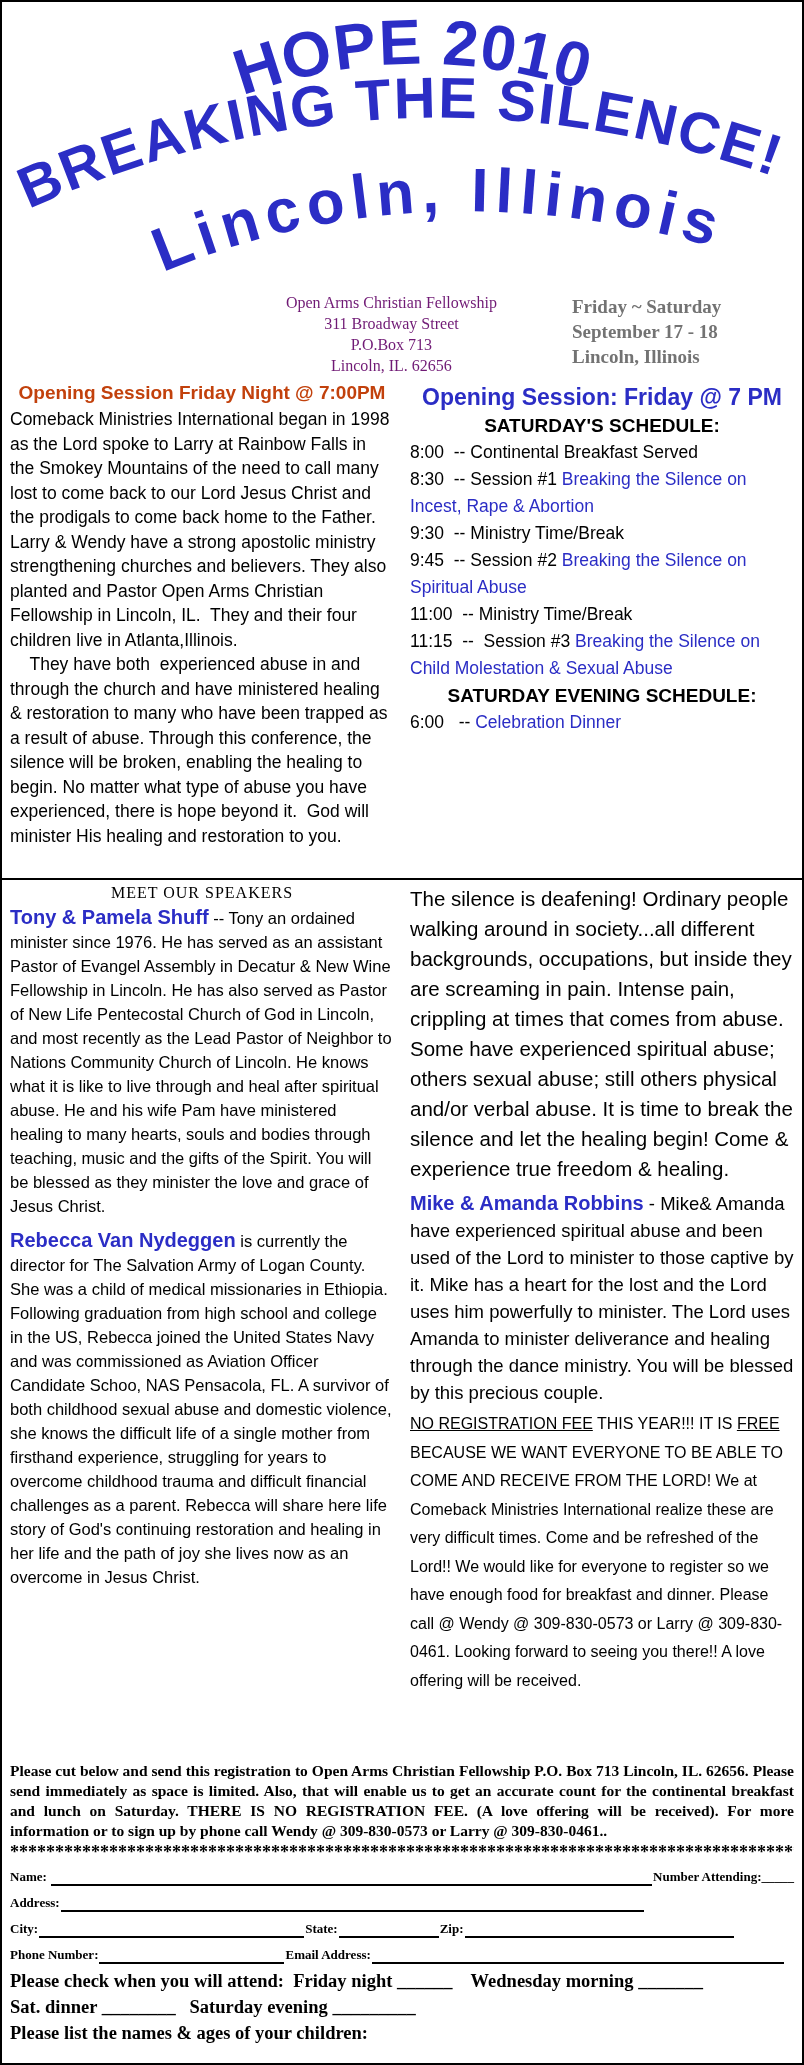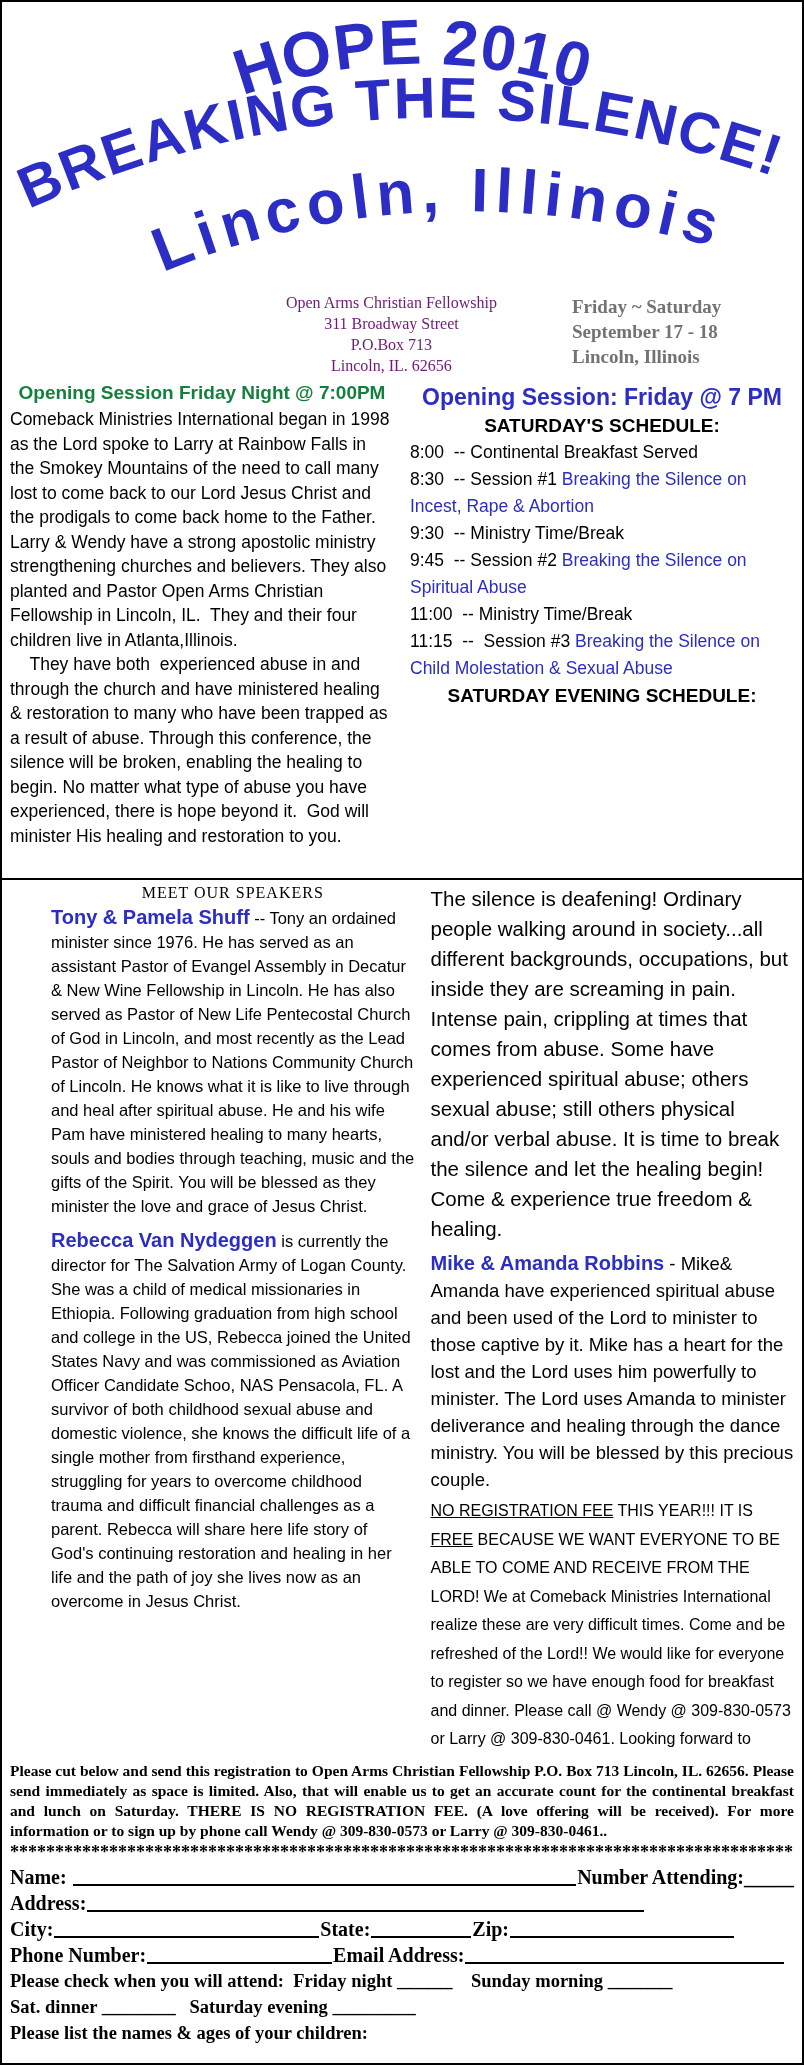--- a/index.html
+++ b/index.html
@@ -27,43 +27,43 @@
   }
   .dates {
     position: absolute; right: 10px; top: 4px; width: 220px;
     font-family: "Liberation Serif", serif; font-weight: bold;
     font-size: 19px; line-height: 25px; color: #737373;
   }
 
   
   .top-cols { display: flex; height: 496px; overflow: hidden; }
   .col { width: 50%; padding: 0 8px; }
-  .left-heading { color: #15803d; font-weight: bold; font-size: 19px; text-align: center; margin-bottom: 3px; }
+  .left-heading { color: #c2410c; font-weight: bold; font-size: 19px; text-align: center; margin-bottom: 3px; }
   .body-para { font-size: 17.5px; line-height: 24.5px; white-space: pre-wrap; }
 
   .sched-heading { color: #2b2dc5; font-weight: bold; font-size: 23px; text-align: center; margin: 2px 0 4px; }
   .sched-title { font-weight: bold; font-size: 19px; text-align: center; margin: 3px 0 2px; }
   .sched-item { font-size: 17.5px; line-height: 27px; white-space: pre-wrap; }
   .hl { color: #2b2dc5; }
 
   
-  .mid-cols { display: flex; height: 875px; overflow: hidden; padding-top: 4px; margin-left: 41px; }
+  .mid-cols { display: flex; height: 875px; overflow: hidden; padding-top: 4px; }
   .speakers-title { font-family: "Liberation Serif", serif; font-size: 16px; letter-spacing: 1px; text-align: center; margin-bottom: 3px; }
   .speaker { font-size: 16.5px; line-height: 24px; margin-bottom: 10px; }
   .sp-name { color: #2b2dc5; font-weight: bold; font-size: 20px; }
   .silence { font-size: 20.5px; line-height: 30px; margin-bottom: 6px; }
   .mike { font-size: 18.5px; line-height: 27px; margin-bottom: 4px; }
   .reg-note { font-family: Liberation Sans, sans-serif; font-size: 16px; line-height: 28.5px; }
   .u { text-decoration: underline; }
 
   
   .bottom { padding: 6px 8px 0; font-family: "Liberation Serif", serif; font-weight: bold; }
   .instructions { font-size: 15.5px; line-height: 20px; text-align: justify; }
   .stars { font-size: 18px; line-height: 23px; white-space: nowrap; overflow: hidden; }
-  .form-row { display: flex; font-size: 20px; line-height: 26px; }
+  .form-row { display: flex; font-size: 13px; line-height: 26px; }
   .flabel { white-space: pre; }
   .fill { border-bottom: 2px solid #000; margin: 0 1px 4px 1px; }
   .grow { flex: 1; }
   .w265 { flex: 0 0 265px; }
   .w100 { flex: 0 0 100px; }
   .w185 { flex: 0 0 185px; }
   .mr150 { margin-right: 150px; }
   .mr60 { margin-right: 60px; }
   .mr10 { margin-right: 10px; }
   .form-line { font-size: 18.5px; line-height: 26px; white-space: pre-wrap; }
@@ -118,20 +118,21 @@
         <div class="sched-title">SATURDAY'S SCHEDULE:</div>
 
         <div class="sched-item"><span>8:00  -- Continental Breakfast Served</span><span class="hl"></span></div>
         <div class="sched-item"><span>8:30  -- Session #1 </span><span class="hl">Breaking the Silence on Incest, Rape &amp; Abortion</span></div>
         <div class="sched-item"><span>9:30  -- Ministry Time/Break</span><span class="hl"></span></div>
         <div class="sched-item"><span>9:45  -- Session #2 </span><span class="hl">Breaking the Silence on Spiritual Abuse</span></div>
         <div class="sched-item"><span>11:00  -- Ministry Time/Break</span><span class="hl"></span></div>
         <div class="sched-item"><span>11:15  --  Session #3 </span><span class="hl">Breaking the Silence on Child Molestation &amp; Sexual Abuse</span></div>
 
         <div class="sched-title">SATURDAY EVENING SCHEDULE:</div>
+        <div class="sched-item"><span>6:00   -- </span><span class="hl">Celebration Dinner</span></div>
       </div>
     </div>
   </div>
 
   <div class="mid-cols">
     <div class="col">
       <div class="speakers-title">MEET OUR SPEAKERS</div>
       <p class="speaker"><span class="sp-name">Tony &amp; Pamela Shuff</span><span>  --  Tony an ordained minister since 1976.  He has served as an assistant Pastor of Evangel Assembly in Decatur &amp; New Wine Fellowship in Lincoln. He has also served as Pastor of New Life Pentecostal Church of God in Lincoln, and most recently as the Lead Pastor of Neighbor to Nations Community Church of Lincoln.  He knows what it is like to live through and heal after spiritual abuse.  He and his wife Pam have ministered healing to many hearts, souls and bodies through teaching, music and the gifts of the Spirit.  You will be blessed as they minister the love and grace of Jesus Christ.</span></p>
       <p class="speaker"><span class="sp-name">Rebecca Van Nydeggen</span><span> is currently the director for The Salvation Army of Logan County.  She was a child of medical missionaries in Ethiopia.  Following graduation from high school and college in the US, Rebecca joined the United States Navy and was commissioned as Aviation Officer Candidate Schoo, NAS Pensacola, FL. A survivor of both childhood sexual abuse and domestic violence, she knows the difficult life of a single mother from firsthand experience, struggling for years to overcome childhood trauma and difficult financial challenges as a parent.  Rebecca will share here life story of God's continuing restoration and healing in her life and the path of joy she lives now as an overcome in Jesus Christ.</span></p>
     </div>
@@ -167,18 +168,18 @@
       <span class="fill grow mr60"></span>
     </div>
 
     <div class="form-row">
       <span class="flabel">Phone Number:</span>
       <span class="fill w185"></span>
       <span class="flabel">Email Address:</span>
       <span class="fill grow mr10"></span>
     </div>
 
-    <div class="form-line">Please check when you will attend:  Friday night ______    Sunday morning _______</div>
+    <div class="form-line">Please check when you will attend:  Friday night ______    Wednesday morning _______</div>
     <div class="form-line">Sat. dinner ________   Saturday evening _________</div>
     <div class="form-line">Please list the names &amp; ages of your children:</div>
   </div>
 
 </div>
 
 </body></html>

